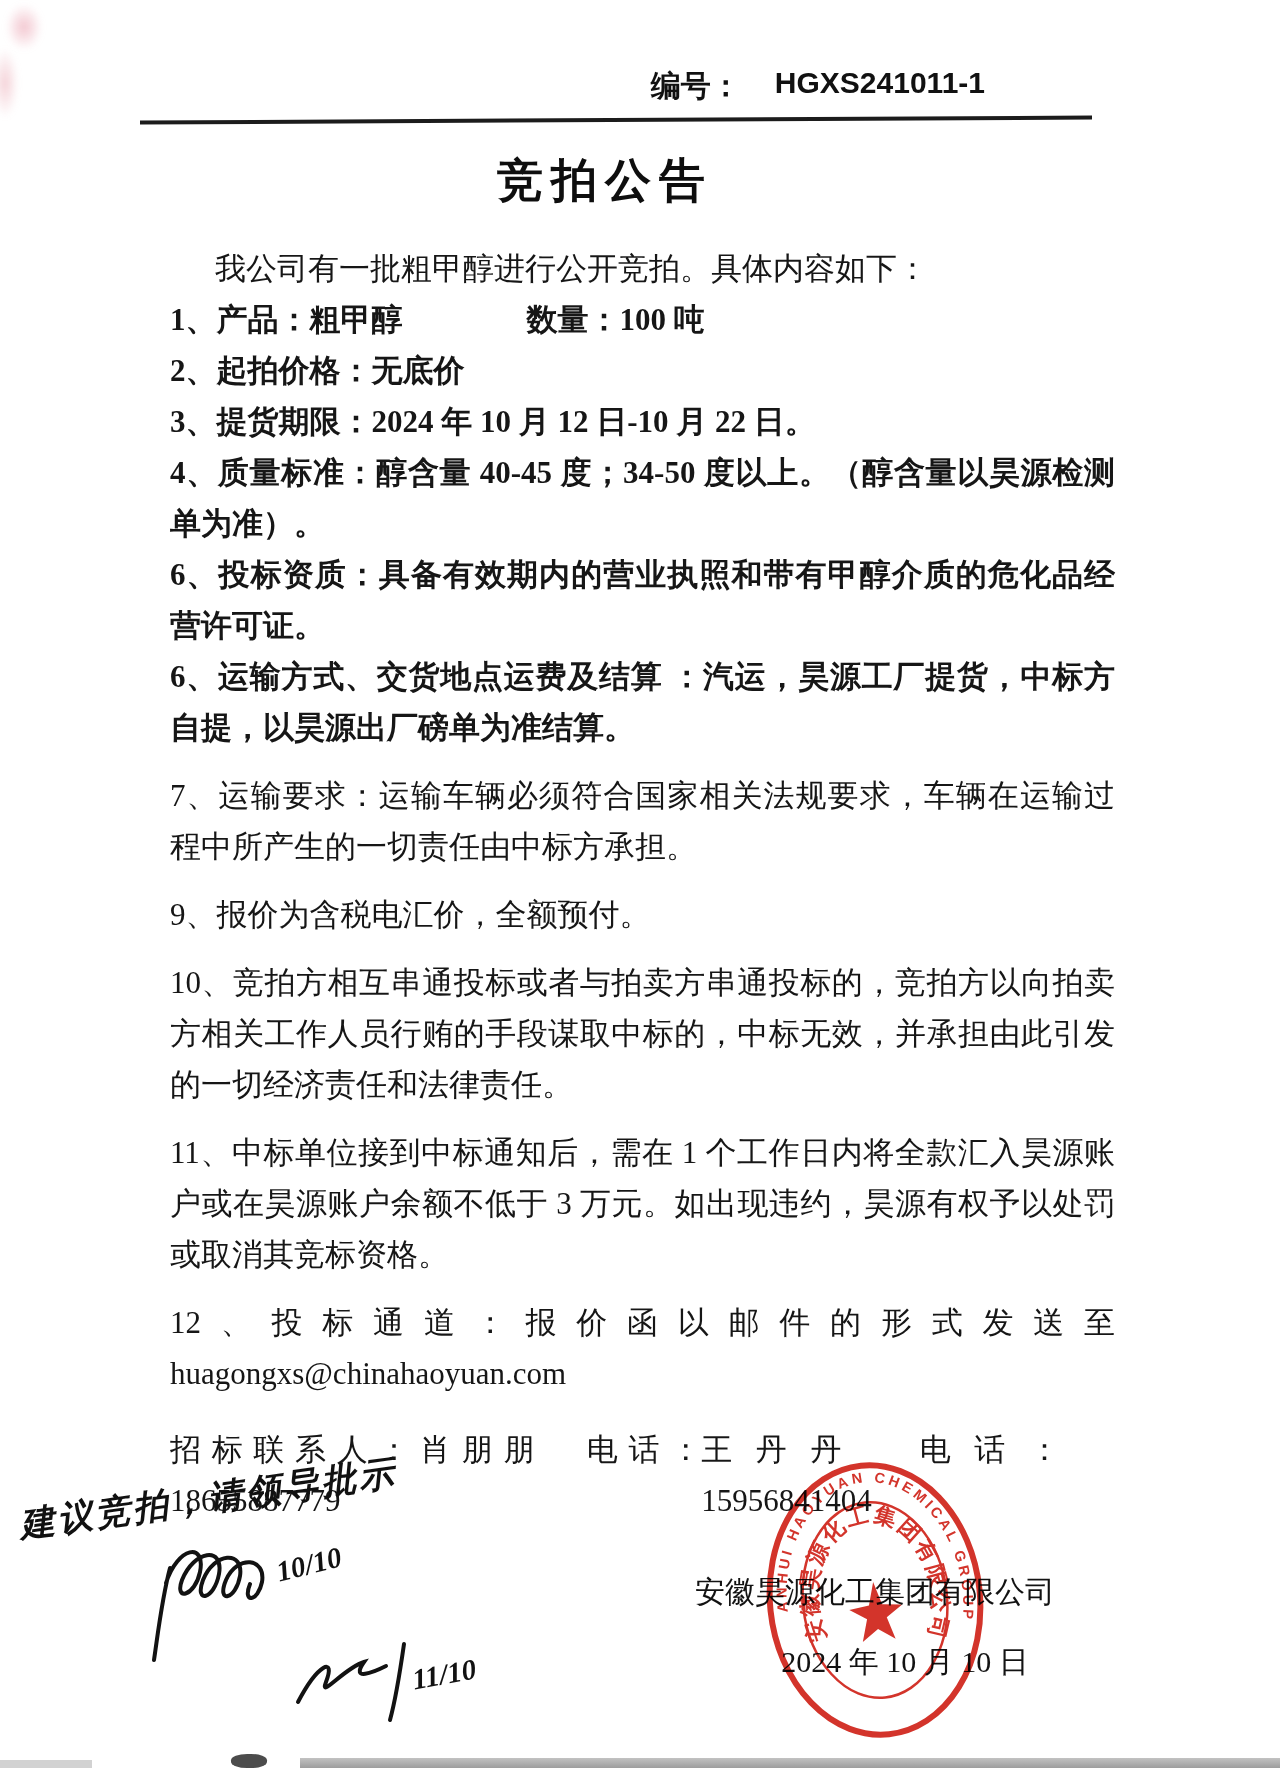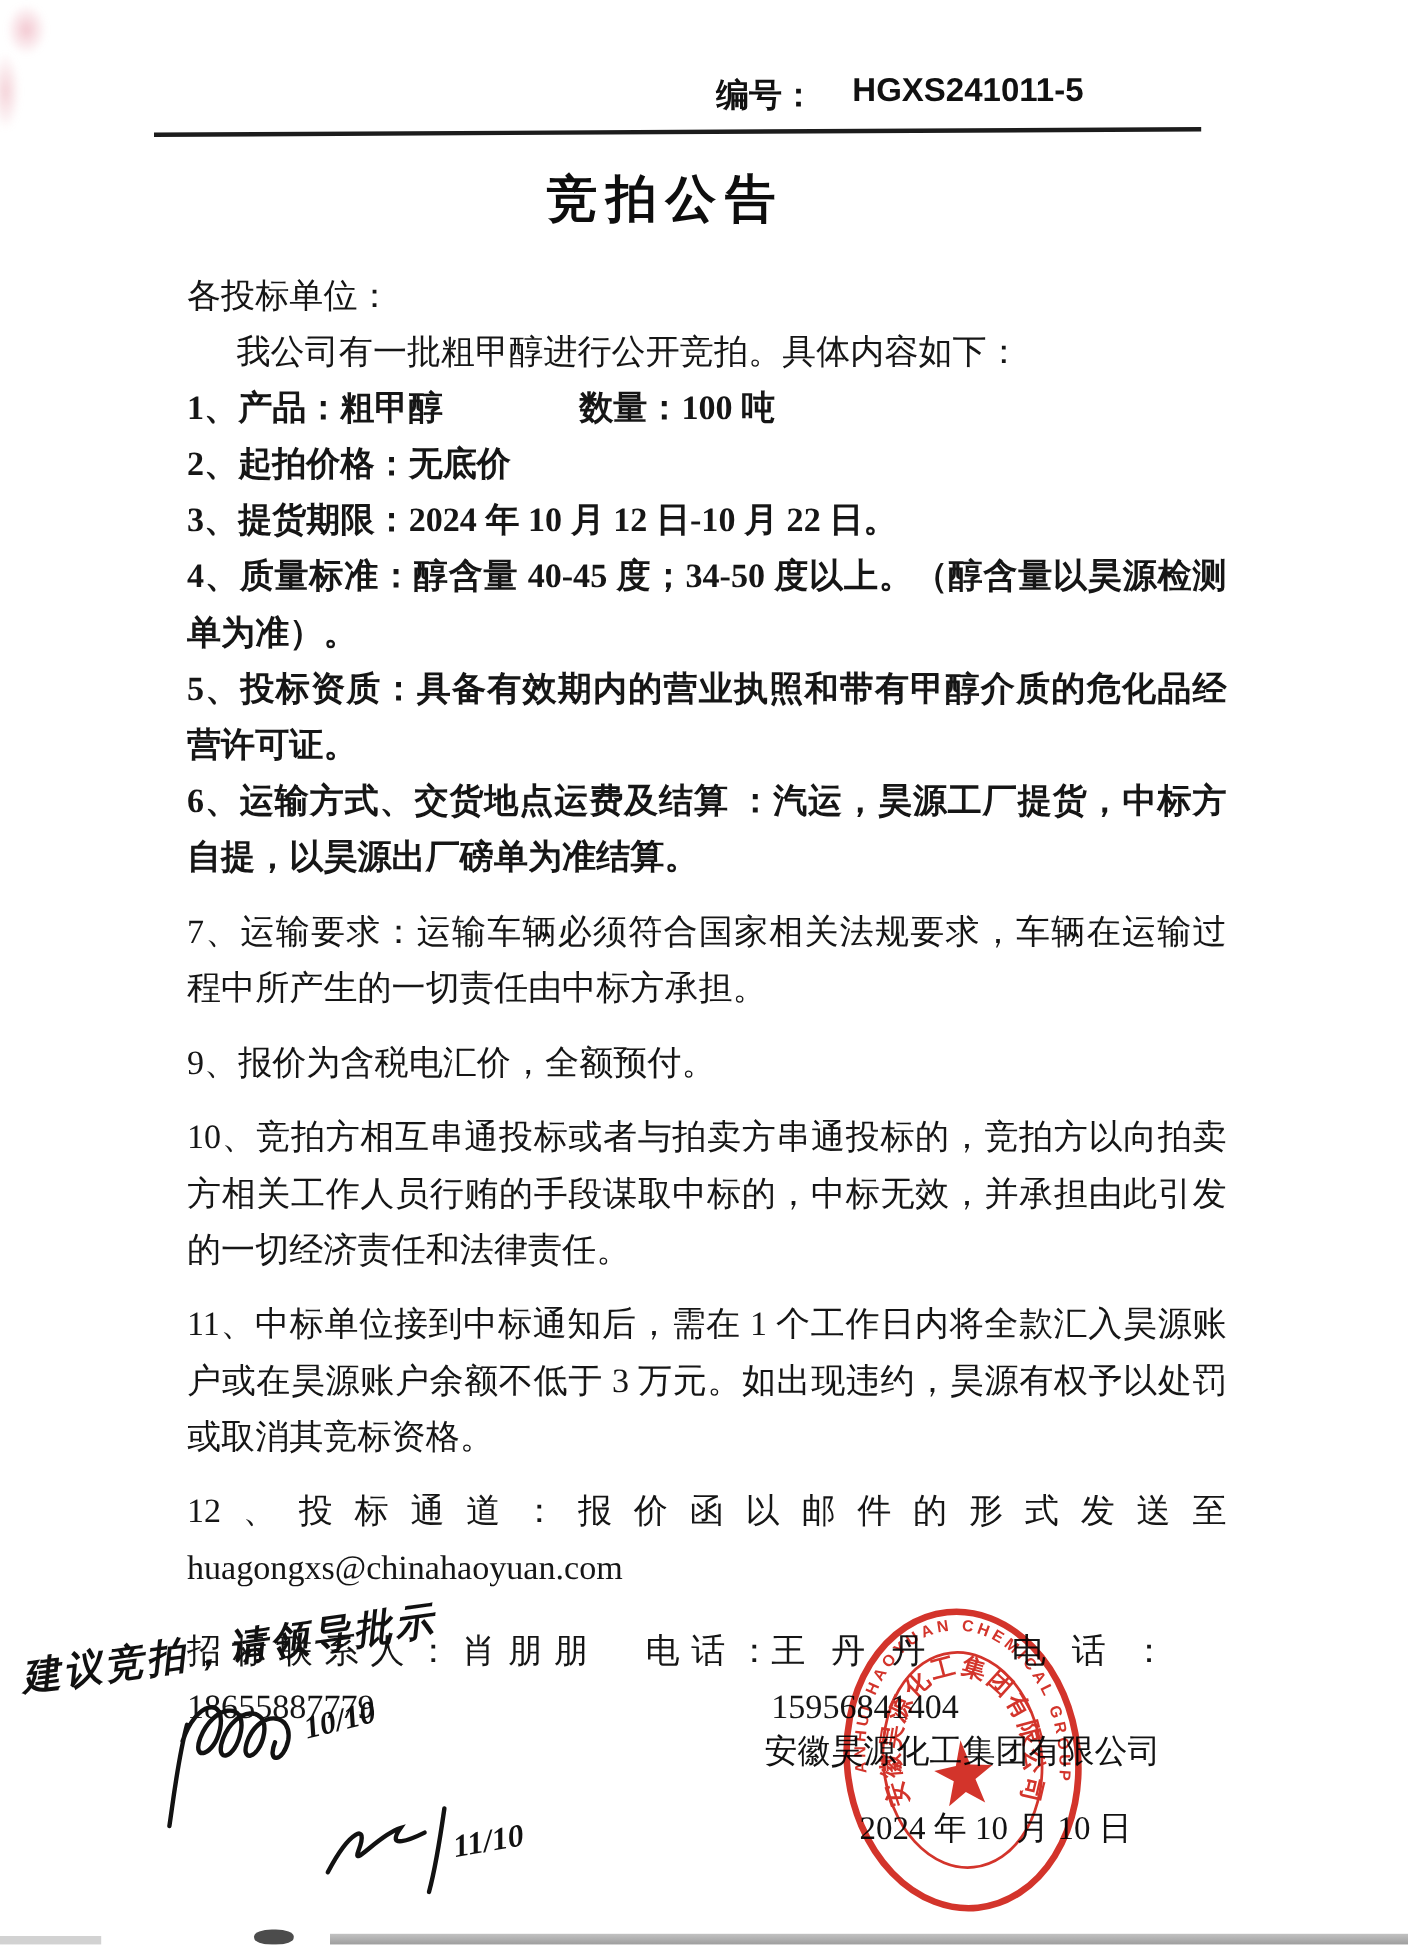--- a/index.html
+++ b/index.html
@@ -83,35 +83,34 @@
 </head>
 <body>
 
 <div class="page">
 
   <div class="smudge s1"></div>
   <div class="smudge s2"></div>
 
   <div class="header">
     <span>编号：</span>
-    <span>HGXS241011-5</span>
+    <span>HGXS241011-1</span>
   </div>
 
   <div class="rule"></div>
 
   <h1 class="title">竞拍公告</h1>
 
   <div class="body">
-    <p>各投标单位：</p>
     <p class="intro">我公司有一批粗甲醇进行公开竞拍。具体内容如下：</p>
     <p class="bold">1、产品：粗甲醇　　　　数量：100 吨</p>
     <p class="bold">2、起拍价格：无底价</p>
     <p class="bold">3、提货期限：2024 年 10 月 12 日-10 月 22 日。</p>
     <p class="bold">4、质量标准：醇含量 40-45 度；34-50 度以上。（醇含量以昊源检测单为准）。</p>
-    <p class="bold">5、投标资质：具备有效期内的营业执照和带有甲醇介质的危化品经营许可证。</p>
+    <p class="bold">6、投标资质：具备有效期内的营业执照和带有甲醇介质的危化品经营许可证。</p>
     <p class="bold">6、运输方式、交货地点运费及结算 ：汽运，昊源工厂提货，中标方自提，以昊源出厂磅单为准结算。</p>
     <p class="spaced">7、运输要求：运输车辆必须符合国家相关法规要求，车辆在运输过程中所产生的一切责任由中标方承担。</p>
     <p class="spaced">9、报价为含税电汇价，全额预付。</p>
     <p class="spaced">10、竞拍方相互串通投标或者与拍卖方串通投标的，竞拍方以向拍卖方相关工作人员行贿的手段谋取中标的，中标无效，并承担由此引发的一切经济责任和法律责任。</p>
     <p class="spaced">11、中标单位接到中标通知后，需在 1 个工作日内将全款汇入昊源账户或在昊源账户余额不低于 3 万元。如出现违约，昊源有权予以处罚或取消其竞标资格。</p>
     <p class="spaced">12、投标通道：报价函以邮件的形式发送至 huagongxs@chinahaoyuan.com</p>
 
     <div class="contacts">
       <span>招标联系人：肖朋朋　电话：18655887779</span>
       <span class="c2">王丹丹　电话：15956841404</span>

